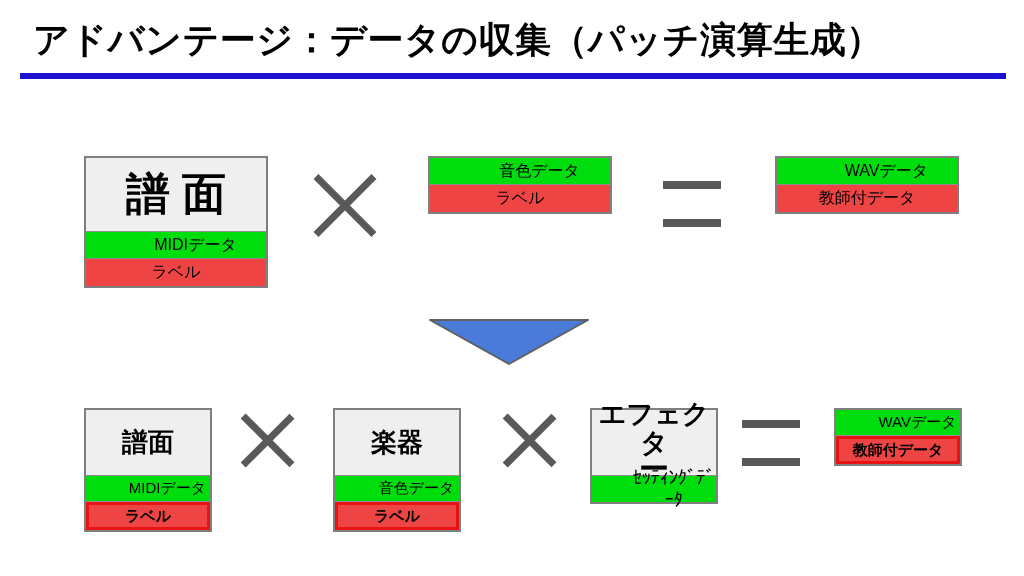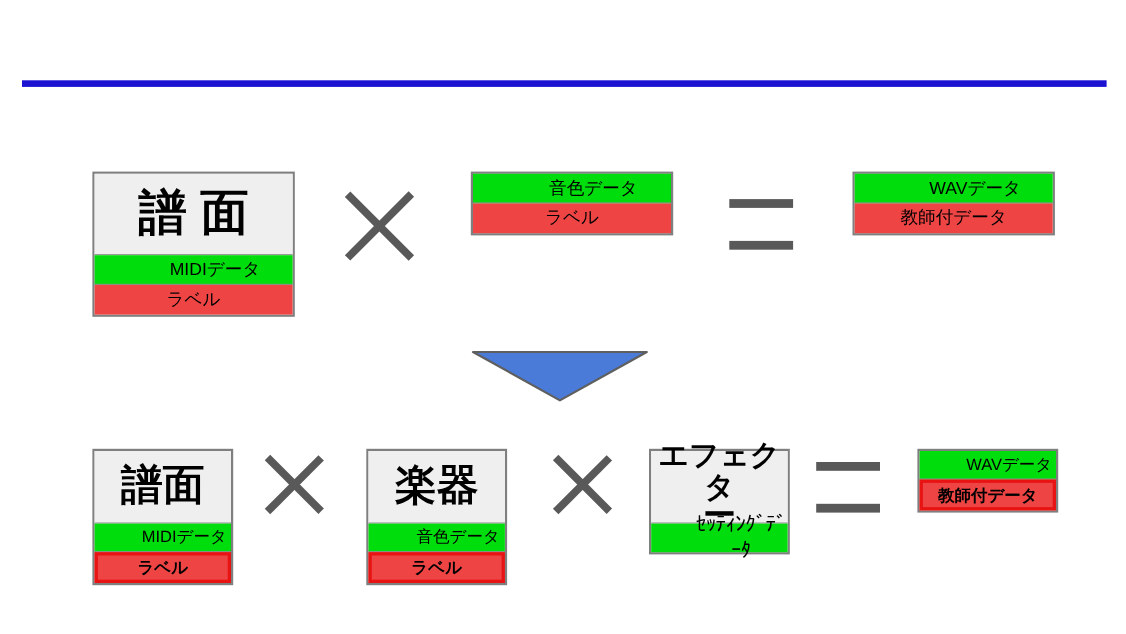--- a/index.html
+++ b/index.html
@@ -30,21 +30,21 @@
   }
   .green { background:#00DD0C; border-bottom:1px solid #8f8f8f;padding-left:39px; }
   .yellow { background:#ef4444; }
   .yellow.hl { border:3px solid #E81414; font-weight:bold; }
 
   .top-box { top:156px; width:184px; }
   .top-box .hd { height:74px; font-size:44px; }
   .top-box .row { height:27px; }
 
   .bottom-box { top:408px; width:128px; }
-  .bottom-box .hd { height:66px; font-size:38px; }
+  .bottom-box .hd { height:66px; font-size:26px; }
   .bottom-box .row { height:26px; font-size:15px; }
   .bottom-box .row.yellow { height:28px; }
   .hd .line2 { font-size:30px; margin-top:-4px; }
   .bottom-box .row.narrowtext { font-size:19px; letter-spacing:-0.5px; }
 
   
   .cross { position:absolute; }
   .cross i {
     position:absolute; left:-12%; top:50%; width:124%; height:7px;
     margin-top:-3px; background:#595959; display:block;
@@ -59,20 +59,21 @@
   .equals .bar { width:100%; height:8px; background:#595959; }
   .equals .bar + .bar { margin-top:30px; }
 
   .down-arrow { position:absolute; left:428px; top:318px; }
 </style>
 </head>
 <body>
 
 <div class="slide">
 
+  <div class="slide-title">アドバンテージ：データの収集（パッチ演算生成）</div>
   <div class="title-rule"></div>
 
   <div class="dbox top-box" style="left:84px">
     <div class="hd">譜 面</div>
     <div class="row green">MIDIデータ</div>
     <div class="row yellow">ラベル</div>
   </div>
 
   <div class="cross big" style="left:312px; top:172px">
     <i class="a"></i>

